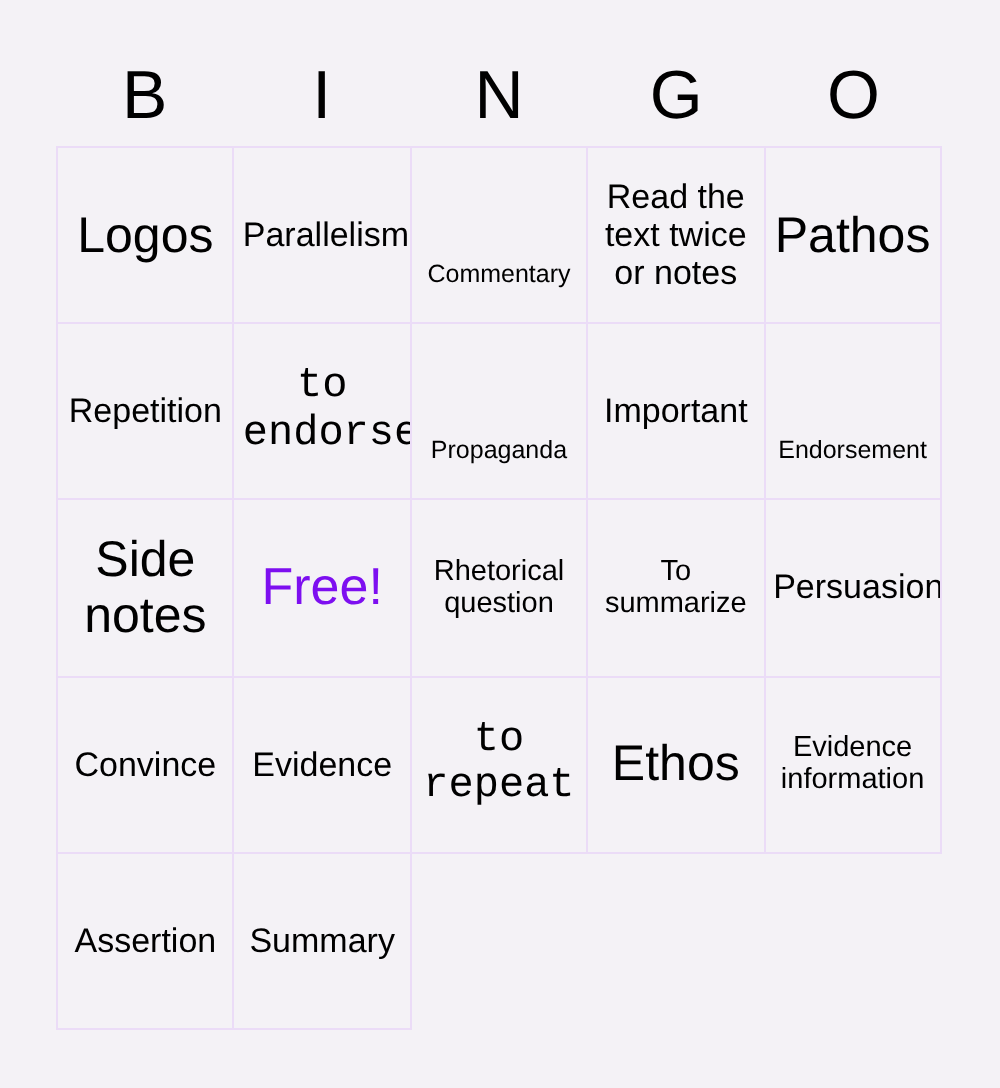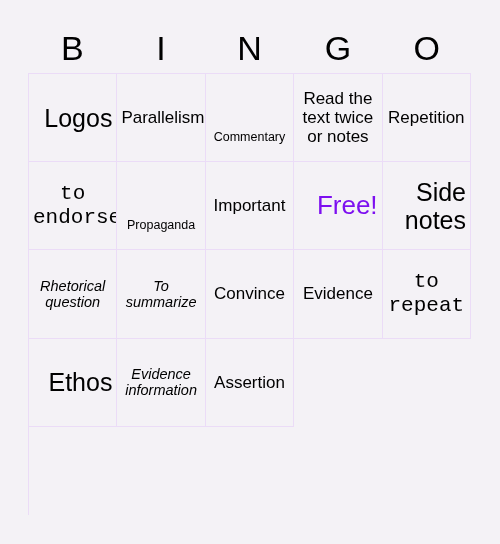--- a/index.html
+++ b/index.html
@@ -75,24 +75,24 @@
 
   .cell-text {
     color: #000000;
     line-height: 1.12;
     font-family: "Liberation Sans", sans-serif;
     display: block;
     width: 100%;
   }
 
   
-  .fs-xl  { font-size: 25px; text-align: right; }
+  .fs-xl  { font-size: 25px; }
   .fs-lg  { font-size: 21px; font-family: Liberation Mono, monospace; }
   .fs-md  { font-size: 17px; }
-  .fs-sm  { font-size: 14.5px; font-style: italic; }
+  .fs-sm  { font-size: 14.5px; }
   .fs-xs  { font-size: 12.5px; margin-top: 38px; }
 
   .free-text {
     color: #7d0ff0;
     font-size: 26px;
   }
 </style>
 </head>
 <body>
 
@@ -113,56 +113,68 @@
       <div class="bingo-cell">
         <span class="cell-text fs-md">Parallelism</span>
       </div>
       <div class="bingo-cell">
         <span class="cell-text fs-xs">Commentary</span>
       </div>
       <div class="bingo-cell">
         <span class="cell-text fs-md">Read the text twice or notes</span>
       </div>
       <div class="bingo-cell">
+        <span class="cell-text fs-xl">Pathos</span>
+      </div>
+      <div class="bingo-cell">
         <span class="cell-text fs-md">Repetition</span>
       </div>
       <div class="bingo-cell">
         <span class="cell-text fs-lg">to endorse</span>
       </div>
       <div class="bingo-cell">
         <span class="cell-text fs-xs">Propaganda</span>
       </div>
       <div class="bingo-cell">
         <span class="cell-text fs-md">Important</span>
       </div>
       <div class="bingo-cell">
-        <span class="cell-text fs-xl free-text">Free!</span>
+        <span class="cell-text fs-xs">Endorsement</span>
       </div>
       <div class="bingo-cell">
         <span class="cell-text fs-xl">Side notes</span>
+      </div>
+      <div class="bingo-cell">
+        <span class="cell-text fs-xl free-text">Free!</span>
       </div>
       <div class="bingo-cell">
         <span class="cell-text fs-sm">Rhetorical question</span>
       </div>
       <div class="bingo-cell">
         <span class="cell-text fs-sm">To summarize</span>
+      </div>
+      <div class="bingo-cell">
+        <span class="cell-text fs-md">Persuasion</span>
       </div>
       <div class="bingo-cell">
         <span class="cell-text fs-md">Convince</span>
       </div>
       <div class="bingo-cell">
         <span class="cell-text fs-md">Evidence</span>
       </div>
       <div class="bingo-cell">
         <span class="cell-text fs-lg">to repeat</span>
       </div>
       <div class="bingo-cell">
         <span class="cell-text fs-xl">Ethos</span>
       </div>
       <div class="bingo-cell">
         <span class="cell-text fs-sm">Evidence information</span>
       </div>
       <div class="bingo-cell">
         <span class="cell-text fs-md">Assertion</span>
       </div>
+      <div class="bingo-cell">
+        <span class="cell-text fs-md">Summary</span>
+      </div>
     </div>
 
 </div>
 
 </body></html>

